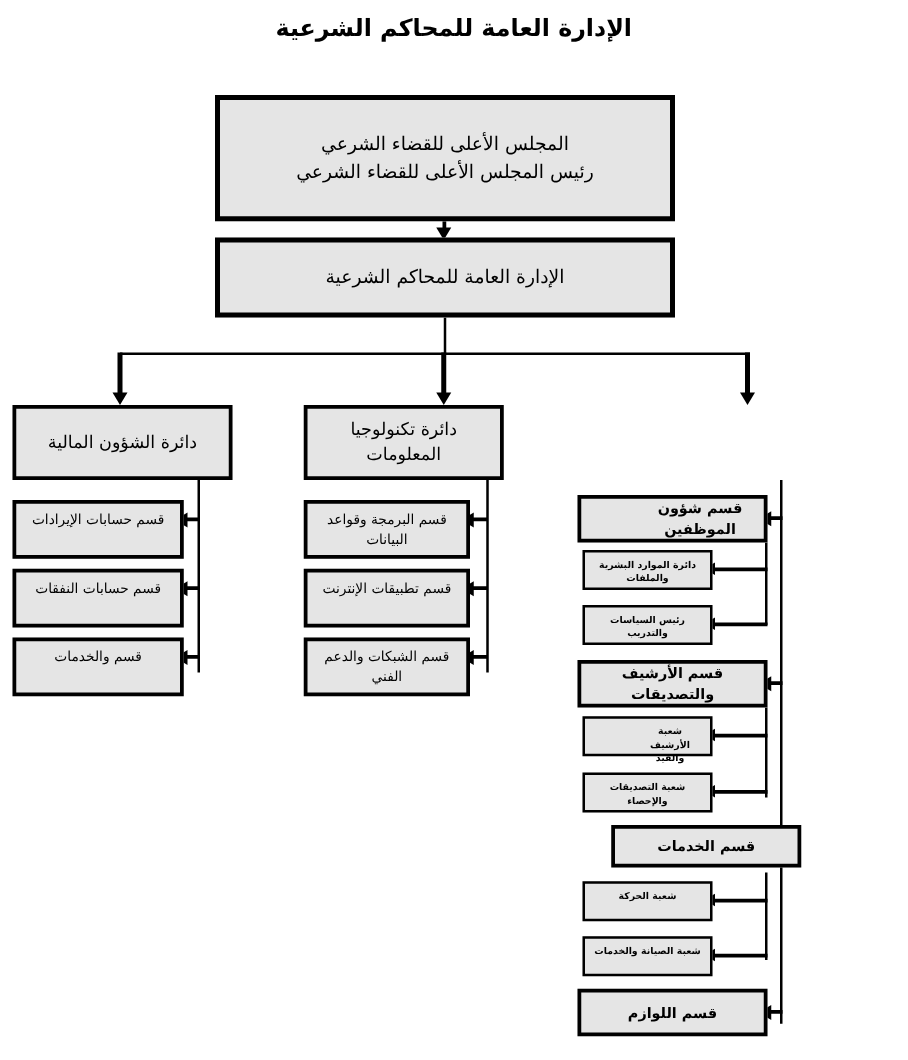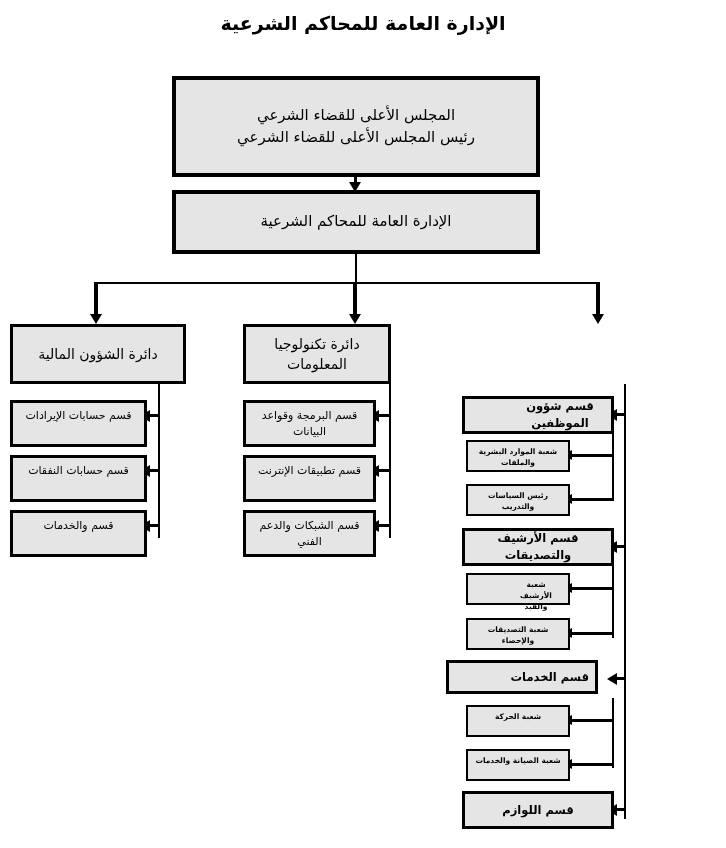--- a/index.html
+++ b/index.html
@@ -118,21 +118,21 @@
   <div class="arrow-l" style="left:140px; top:465px;"></div>
 
   <div class="box sect alignTop" style="left:10px; top:510px; width:137px; height:47px;">
     <span class="lines">
       <span class="ln">قسم والخدمات</span>
     </span>
   </div>
   <div class="ln-h" style="left:147px; top:524px; width:12px; height:3px;"></div>
   <div class="arrow-l" style="left:140px; top:520px;"></div>
 
-  <div class="box dept" style="left:243px; top:324px; width:148px; height:60px;">
+  <div class="box dept" style="left:243px; top:324px; width:160px; height:60px;">
     <span class="lines">
       <span class="ln">دائرة تكنولوجيا المعلومات</span>
     </span>
   </div>
 
   <div class="ln-v thin" style="left:389px; top:384px; width:2px; height:154px;"></div>
 
   <div class="box sect alignTop" style="left:243px; top:400px; width:133px; height:47px;">
     <span class="lines">
       <span class="ln">قسم البرمجة وقواعد البيانات</span>
@@ -165,21 +165,21 @@
       <span class="ln">قسم شؤون الموظفين</span>
     </span>
   </div>
   <div class="ln-h" style="left:614px; top:413px; width:12px; height:3px;"></div>
   <div class="arrow-l" style="left:607px; top:409px;"></div>
 
   <div class="ln-v thin" style="left:612px; top:434px; width:2px; height:66px;"></div>
 
   <div class="box sub alignTop" style="left:466px; top:440px; width:104px; height:32px;">
     <span class="lines">
-      <span class="ln">شعبة الموارد البشرية والملفات</span>
+      <span class="ln">دائرة الموارد البشرية والملفات</span>
     </span>
   </div>
   <div class="ln-h" style="left:570px; top:454px; width:44px; height:3px;"></div>
   <div class="arrow-l sm" style="left:563px; top:450px;"></div>
 
   <div class="box sub alignTop" style="left:466px; top:484px; width:104px; height:32px;">
     <span class="lines">
       <span class="ln">رئيس السياسات والتدريب</span>
     </span>
   </div>
@@ -205,21 +205,21 @@
   <div class="arrow-l sm" style="left:563px; top:583px;"></div>
 
   <div class="box sub alignTop" style="left:466px; top:618px; width:104px; height:32px;">
     <span class="lines">
       <span class="ln">شعبة التصديقات والإحصاء</span>
     </span>
   </div>
   <div class="ln-h" style="left:570px; top:632px; width:44px; height:3px;"></div>
   <div class="arrow-l sm" style="left:563px; top:628px;"></div>
 
-  <div class="box sect-b" style="left:446px; top:660px; width:152px; height:34px;text-align:right;">
+  <div class="box sect-b" style="left:489px; top:660px; width:152px; height:34px;">
     <span class="lines">
       <span class="ln">قسم الخدمات</span>
     </span>
   </div>
   <div class="ln-h" style="left:614px; top:677px; width:12px; height:3px;"></div>
   <div class="arrow-l" style="left:607px; top:673px;"></div>
 
   <div class="ln-v thin" style="left:612px; top:698px; width:2px; height:70px;"></div>
 
   <div class="box sub alignTop" style="left:466px; top:705px; width:104px; height:32px;">

